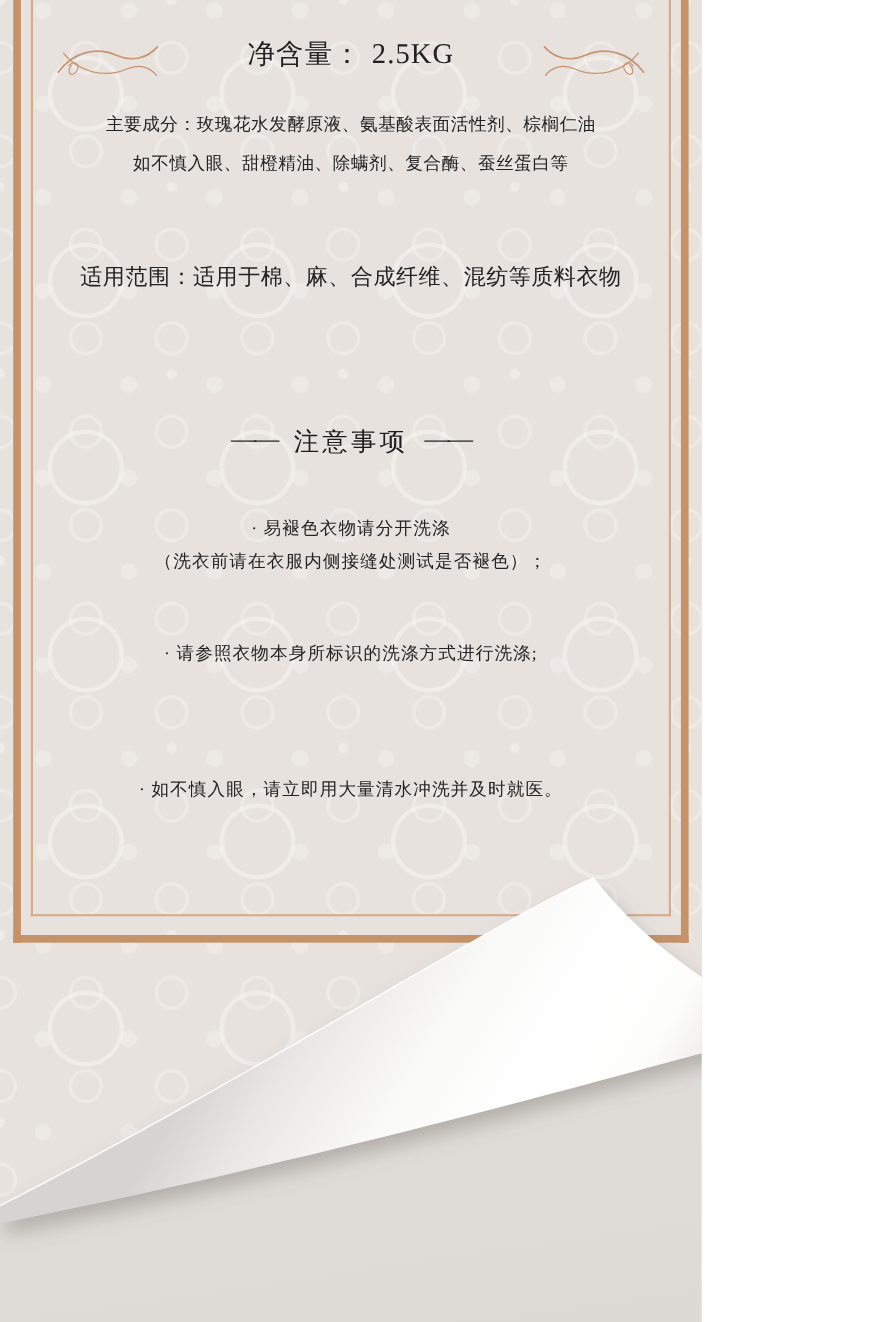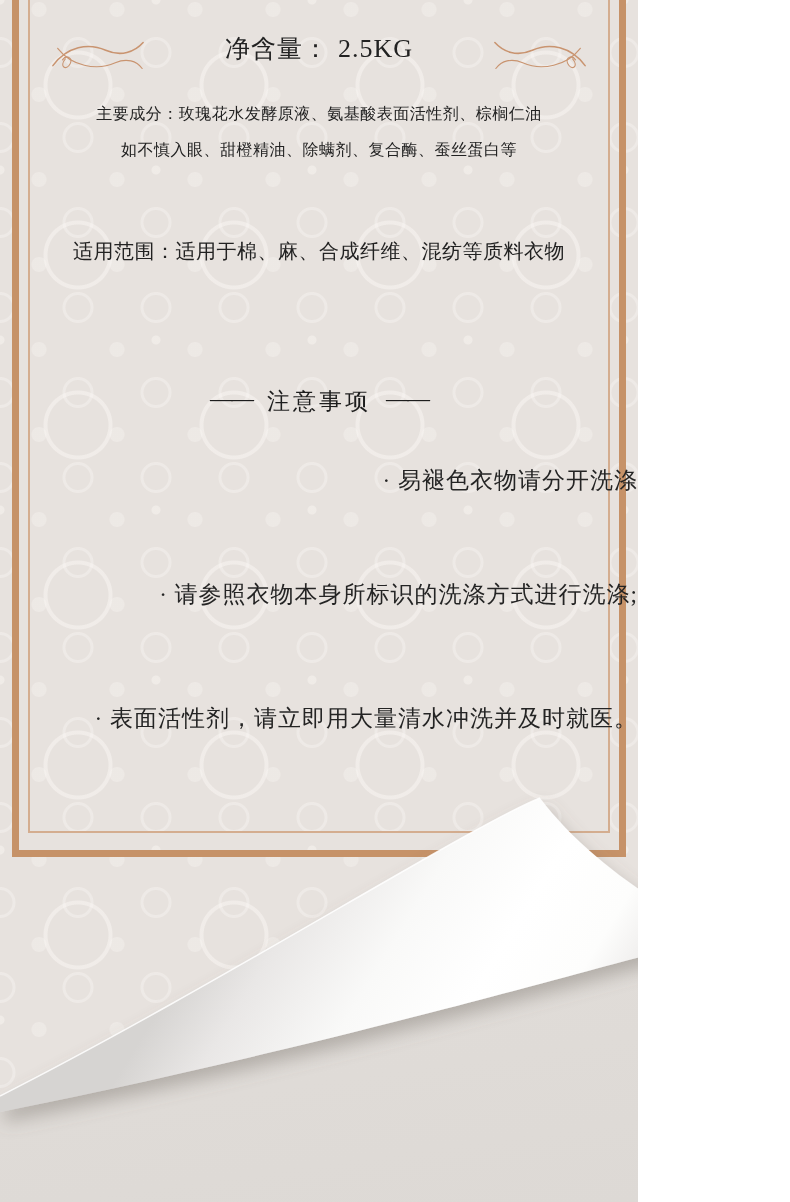--- a/index.html
+++ b/index.html
@@ -32,21 +32,21 @@
   .flourish{position:absolute;top:36px;width:96px;height:40px;}
   .flourish.left{left:50px;}
   .flourish.right{right:50px;transform:scaleX(-1);}
   .txt{position:absolute;left:0;right:0;text-align:center;white-space:nowrap;}
   .net{top:32px;font-size:25px;letter-spacing:1px;}
   .net .netval{margin-left:9px;font-size:26px;}
   .ingredients{top:96px;font-size:16px;line-height:36px;letter-spacing:0.5px;}
   .scope{top:238px;font-size:20px;letter-spacing:0.5px;}
   .title-row{top:386px;font-size:23px;letter-spacing:3px;color:#1d1d1d;}
   .title-row .dash{letter-spacing:-2px;margin:0 15px;position:relative;top:-3px;}
-  .bullet{font-size:23px;letter-spacing:1px;line-height:30px;color:#242424;text-align:right;}
+  .bullet{font-size:16px;letter-spacing:1px;line-height:30px;color:#242424;}
   .b1{top:466px;}
   .b2{top:568px;margin-top:12px;}
   .b3{top:636px;}
   .b4{top:704px;}
   .curl-svg{position:absolute;inset:0;pointer-events:none;}
 </style>
 </head>
 <body>
 
 <div class="canvas">
@@ -79,23 +79,24 @@
       <div>主要成分：玫瑰花水发酵原液、氨基酸表面活性剂、棕榈仁油</div>
       <div>如不慎入眼、甜橙精油、除螨剂、复合酶、蚕丝蛋白等</div>
     </div>
 
     <div class="txt scope">适用范围：适用于棉、麻、合成纤维、混纺等质料衣物</div>
 
     <div class="txt title-row"><span class="dash">——</span><span>注意事项</span><span class="dash">——</span></div>
 
     <div class="txt bullet b1">
       <div>· 易褪色衣物请分开洗涤</div>
+      <div>（洗衣前请在衣服内侧接缝处测试是否褪色）；</div>
     </div>
     <div class="txt bullet b2">· 请参照衣物本身所标识的洗涤方式进行洗涤;</div>
-    <div class="txt bullet b4">· 表面活性剂，请立即用大量清水冲洗并及时就医。</div>
+    <div class="txt bullet b4">· 如不慎入眼，请立即用大量清水冲洗并及时就医。</div>
 
   </div>
 
   <svg class="curl-svg" width="790" height="1202" viewBox="0 0 790 1202">
     <defs>
       <linearGradient id="sheetGrad" gradientUnits="userSpaceOnUse" x1="300" y1="782" x2="700" y2="1030">
         <stop offset="0" stop-color="#d6d4d2"></stop>
         <stop offset="0.14" stop-color="#e9e7e6"></stop>
         <stop offset="0.35" stop-color="#f9f9f8"></stop>
         <stop offset="0.55" stop-color="#ffffff"></stop>

